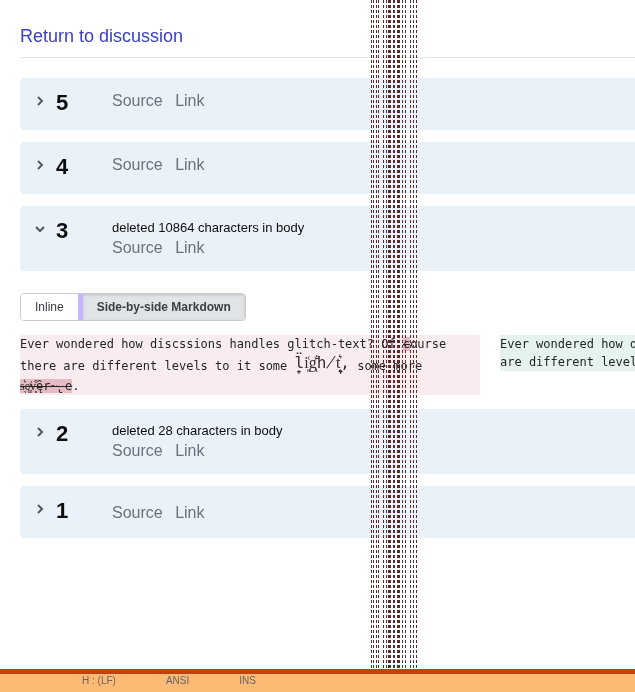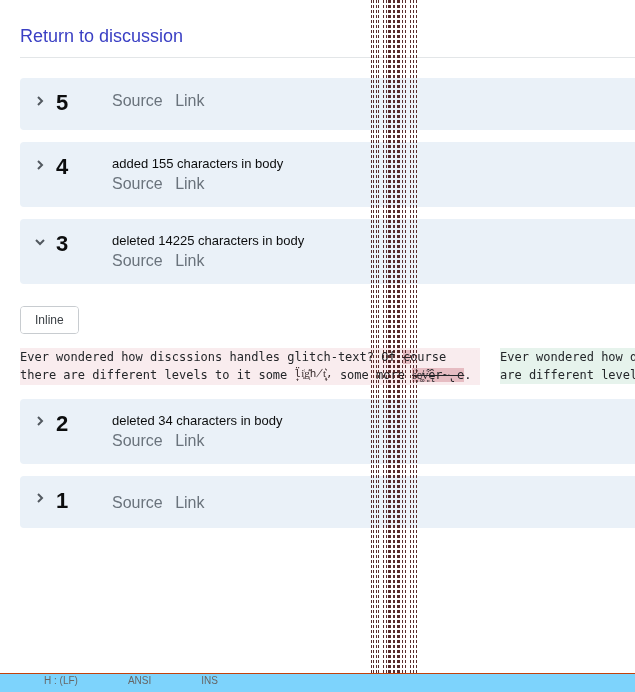--- a/index.html
+++ b/index.html
@@ -23,22 +23,22 @@
   .diff{display:flex;gap:20px;font-family:Consolas,Menlo,monospace;font-size:12px;line-height:1.5;color:#232629;margin-bottom:14px}
   .diff .left{flex:0 0 460px;}
   .diff .right{flex:1;white-space:nowrap;overflow:hidden}
   .removed-bg{background:#f9ecee}
   .removed{background:#e6bcc2;text-decoration:line-through}
   .right .line{background:#e6f3ec}
   
   .zalgo-band{position:fixed;top:0;left:370px;width:47px;height:692px;pointer-events:none;opacity:.9;overflow:hidden}
   .zalgo-band .zline{position:absolute;top:0;bottom:0;width:1px;background:#5e1b1b;
     background:repeating-linear-gradient(to bottom,#4a1414 0,#4a1414 3px,rgba(0,0,0,0) 3px,rgba(0,0,0,0) 5px)}
-  .marks{font-family:Consolas,monospace;color:#3a2d2d;font-size:11px;position:relative;top:-2px}
-  .footer{position:fixed;left:0;right:0;bottom:0;height:16px;background:#7dd3fc;border-top:1px solid #c2410c;font-size:10px;color:#666;display:flex;gap:50px;padding:1px 44px}
+  .marks{font-family:Consolas,monospace;color:#3a2d2d;font-size:16px;position:relative;top:-2px}
+  .footer{position:fixed;left:0;right:0;bottom:0;height:16px;background:#fdba74;border-top:5px solid #c2410c;font-size:10px;color:#666;display:flex;gap:50px;padding:1px 82px}
   
   .thumb{position:fixed;left:355px;bottom:2px;width:280px;height:12px;
     background:linear-gradient(90deg,#d5d1ca 0%,#b9b3a8 30%,#c9c1b4 60%,#dedad2 100%);
     border-top:1px solid #999}
 </style>
 </head>
 <body>
 
 <div class="page">
   <a class="return" href="#">Return to discussion</a>
@@ -65,50 +65,50 @@
   
   <div class="rev">
     <div class="rev-head">
       <div class="num-area">
         <span class="chev"><svg viewBox="0 0 12 12">
               <path d="M4 2l4 4-4 4"></path>
             </svg></span>
         <span class="num">4</span>
       </div>
       <div class="rev-desc">
-        <div class="msg">added 155 characters in body</div>
         <div class="rev-links">
           <a href="#">Source</a>
           <a href="#">Link</a>
         </div>
       </div>
     </div>
   </div>
 
   
   <div class="rev">
     <div class="rev-head">
       <div class="num-area">
         <span class="chev"><svg viewBox="0 0 12 12">
               <path d="M2 4l4 4 4-4"></path>
             </svg></span>
         <span class="num">3</span>
       </div>
       <div class="rev-desc">
-        <div class="msg">deleted 14225 characters in body</div>
+        <div class="msg">deleted 10864 characters in body</div>
         <div class="rev-links">
           <a href="#">Source</a>
           <a href="#">Link</a>
         </div>
       </div>
     </div>
   </div>
 
   <div class="view-toggle">
     <button>Inline</button>
+    <button class="active">Side-by-side Markdown</button>
   </div>
 
   <div class="diff">
     <div class="left removed-bg">
       <span>Ever wondered how discssions handles glitch-text? Of </span><span class="removed">c</span><span>ourse there are different levels to it some </span><span class="marks">l̟̈i͈͑g̐ͅh̸̟t̟͛,</span><span> some more </span><span class="removed">s͉͛e̸͚v͈͒ę̑r̴̢e</span><span>.</span>
     </div>
     <div class="right">
       <div class="line">Ever wondered how d</div>
       <div class="line">are different level</div>
     </div>
@@ -117,21 +117,21 @@
   
   <div class="rev">
     <div class="rev-head">
       <div class="num-area">
         <span class="chev"><svg viewBox="0 0 12 12">
               <path d="M4 2l4 4-4 4"></path>
             </svg></span>
         <span class="num">2</span>
       </div>
       <div class="rev-desc">
-        <div class="msg">deleted 34 characters in body</div>
+        <div class="msg">deleted 28 characters in body</div>
         <div class="rev-links">
           <a href="#">Source</a>
           <a href="#">Link</a>
         </div>
       </div>
     </div>
   </div>
 
   
   <div class="rev">

